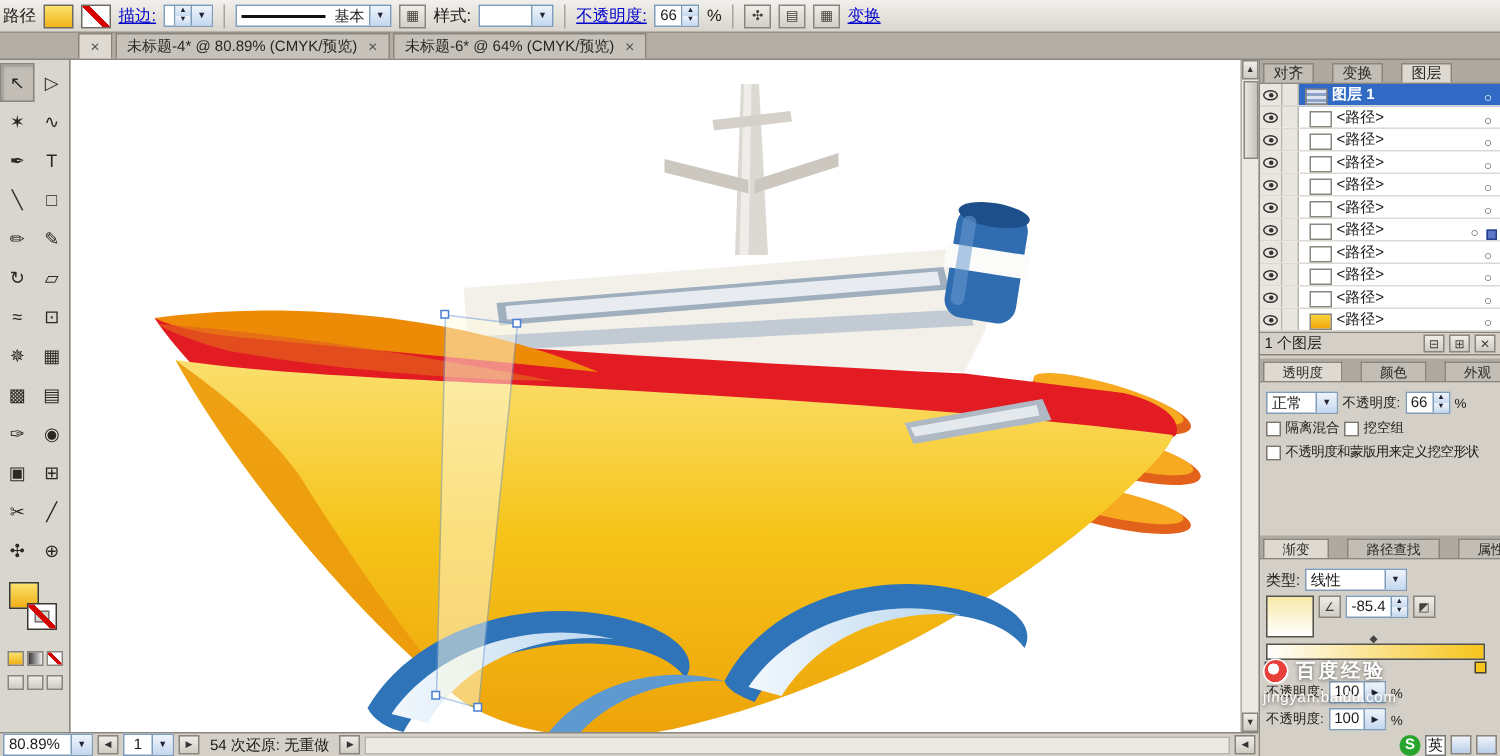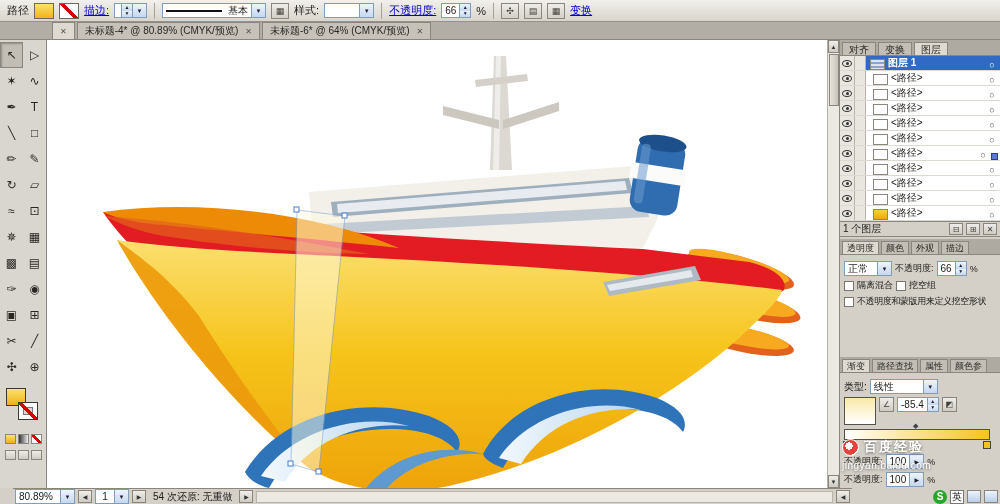--- a/index.html
+++ b/index.html
@@ -1,19 +1,19 @@
 <!DOCTYPE html>
 <html><head>
 <meta charset="utf-8">
 <style>
 *{margin:0;padding:0;box-sizing:border-box}
 html,body{width:1000px;height:504px;overflow:hidden}
 body{position:relative;font-family:"Liberation Sans","DejaVu Sans",sans-serif;font-size:11px;background:#d4d0c8;color:#1c1a17}
 
-.optbar{position:absolute;left:0;top:0;width:1000px;height:22px;background:linear-gradient(#f2f0ec,#d9d5cd);border-bottom:1px solid #96928a;display:flex;align-items:center;gap:5px;padding:0 7px;z-index:5}
+.optbar{position:absolute;left:0;top:0;width:1000px;height:22px;background:linear-gradient(#f2f0ec,#d9d5cd);border-bottom:1px solid #96928a;display:flex;align-items:center;gap:5px;padding:0 2px;z-index:5}
 .optbar .lbl{font-size:11px;white-space:nowrap}
 .link{color:#0000cc;text-decoration:underline;cursor:pointer;white-space:nowrap}
 .combo{display:inline-flex;align-items:center;height:15px;background:#fff;border:1px solid #7f9db9;font-size:10px}
 .cval{padding:0 3px;white-space:nowrap}
 .carr{width:14px;align-self:stretch;display:flex;align-items:center;justify-content:center;font-size:6px;color:#223;background:linear-gradient(#eef4fb,#c5d8ef);border-left:1px solid #7f9db9}
 .spin{display:flex;flex-direction:column;width:11px;align-self:stretch;border-left:1px solid #7f9db9}
 .spin span{flex:1;font-size:5px;line-height:5px;display:flex;align-items:center;justify-content:center;background:linear-gradient(#eef4fb,#c5d8ef);color:#223}
 .swatchbtn{position:relative;width:20px;height:16px;border:1px solid #6e6a62;background:linear-gradient(#fbe26a,#f2b31a)}
 .swatchbtn.none{background:#fff}
 .swatchbtn.none::after{content:"";position:absolute;left:0;top:0;right:0;bottom:0;background:linear-gradient(45deg,transparent 42%,#d40000 42%,#d40000 58%,transparent 58%)}
@@ -43,24 +43,24 @@
 .mbtn.none::after{content:"";position:absolute;inset:0;background:linear-gradient(45deg,transparent 40%,#d40000 40%,#d40000 60%,transparent 60%)}
 
 .canvas{position:absolute;left:47px;top:40px;width:780px;height:448px;background:#fff;overflow:hidden;z-index:1}
 .canvas svg{position:absolute;left:0;top:0}
 
 .vscroll{position:absolute;left:827px;top:40px;width:12px;height:448px;background:#ece9e2;border-left:1px solid #b4b0a8;z-index:3;display:flex;flex-direction:column;justify-content:space-between}
 .varr{height:13px;background:linear-gradient(#efede9,#cfcbc3);border:1px solid #8a867e;font-size:6px;display:flex;align-items:center;justify-content:center;color:#333}
 .vthumb{position:absolute;left:1px;top:14px;width:10px;height:52px;background:linear-gradient(90deg,#e8e5de,#c6c2ba);border:1px solid #8a867e}
 
 .rp{position:absolute;left:839px;top:40px;width:161px;height:464px;background:#d4d0c8;border-left:1px solid #8a867e;display:flex;flex-direction:column;z-index:6}
-.ptabs{height:16px;display:flex;gap:2px;padding:2px 2px 0;background:#aeaaa2;border-bottom:1px solid #8a867e}
+.ptabs{height:16px;display:flex;gap:12px;padding:2px 2px 0;background:#aeaaa2;border-bottom:1px solid #8a867e}
 .ptab{font-size:10px;line-height:13px;padding:0 6px;background:#c2beb6;border:1px solid #8a867e;border-bottom:none;white-space:nowrap;color:#2a2824}
 .ptab.active{background:#dedad2}
-.ptabs.small .ptab{font-size:9px;padding:0 4px}
+.ptabs.small .ptab{font-size:9px;padding:0 12px}
 .layers{height:166px;background:#fff;overflow:hidden;border-bottom:1px solid #8a867e}
 .lrow{height:15px;display:flex;align-items:flex-end;border-bottom:1px solid #dcd9d2;font-size:10px}
 .lcell{width:15px;height:100%;border-right:1px solid #b8b4ac;background:#e9e6df;display:flex;align-items:center;justify-content:center;flex:none}
 .lcell.lock{width:11px}
 .eyeshape{width:10px;height:7px;border:1px solid #333;border-radius:50%;position:relative}
 .eyeshape::after{content:"";position:absolute;left:3px;top:1.5px;width:3px;height:3px;background:#333;border-radius:50%}
 .lthumb{width:15px;height:11px;border:1px solid #8a867e;background:#fff;margin:0 3px 0 7px;flex:none}
 .lthumb.stack{background:repeating-linear-gradient(180deg,#dce4f2 0 2px,#8fa3c8 2px 4px);margin-left:4px}
 .lthumb.yellow{background:linear-gradient(#f8d23a,#f0a70c)}
 .lname{flex:1;white-space:nowrap;overflow:hidden}
@@ -79,21 +79,21 @@
 .cb{width:10px;height:10px;border:1px solid #7a766e;background:#fff;flex:none}
 .dim{color:#9a968e}
 .maskthumb{width:44px;height:44px;background:#fff;border:1px solid #6e6a62;outline:1px solid #fff;margin:2px 2px 2px 4px;background-image:linear-gradient(105deg,#fff 40%,#f3e9b8 48%,#fff 58%)}
 .gswatch{width:32px;height:28px;border:1px solid #55524b;background:linear-gradient(180deg,#f8e9a8,#fff);flex:none}
 .gslider{position:relative;width:146px;height:11px;border:1px solid #55524b;background:linear-gradient(90deg,#fff,#f6c41a);margin:4px 2px 10px}
 .gstop{position:absolute;top:11px;width:8px;height:8px;border:1px solid #444;background:#fff}
 .gstop.right{background:#f6c41a}
 .gmid{position:absolute;top:-8px;left:68px;font-size:7px;color:#444}
 .tinybox{width:15px;height:15px;border:1px solid #8a867e;background:linear-gradient(#efede9,#cfcbc3);font-size:8px;display:flex;align-items:center;justify-content:center;color:#45413a;flex:none}
 
-.statusbar{position:absolute;left:13px;top:488px;width:839px;height:16px;background:#d4d0c8;border-top:1px solid #8a867e;display:flex;align-items:center;gap:3px;padding:0 2px;z-index:7}
+.statusbar{position:absolute;left:0;top:488px;width:839px;height:16px;background:#d4d0c8;border-top:1px solid #8a867e;display:flex;align-items:center;gap:3px;padding:0 2px;z-index:7}
 .statusbar .msg{font-size:10px;margin:0 4px;white-space:nowrap}
 .htrack{flex:1;height:12px;background:#ece9e2;border:1px solid #b8b4ac}
 .sbtn{width:14px;height:13px;border:1px solid #8a867e;background:linear-gradient(#efede9,#cfcbc3);font-size:6px;display:flex;align-items:center;justify-content:center;color:#333}
 
 .watermark{position:absolute;left:842px;top:438px;z-index:20;color:#fff;text-shadow:0 1px 3px rgba(0,0,0,.55)}
 .wm1{display:flex;align-items:center;gap:5px;font-size:13px;font-weight:bold;letter-spacing:2px}
 .wmlogo{width:17px;height:17px;border-radius:50%;background:radial-gradient(circle at 40% 40%,#fff 28%,#e8413c 30%,#e8413c 70%,#fff 72%);border:1px solid #fff;flex:none}
 .wm2{font-size:10px;margin-top:4px;letter-spacing:.5px}
 .taskicons{position:absolute;right:2px;top:489px;height:15px;display:flex;align-items:center;gap:3px;z-index:30}
 .sogou{width:14px;height:14px;border-radius:50%;background:#27a52c;color:#fff;font-size:10px;font-weight:bold;display:flex;align-items:center;justify-content:center}

